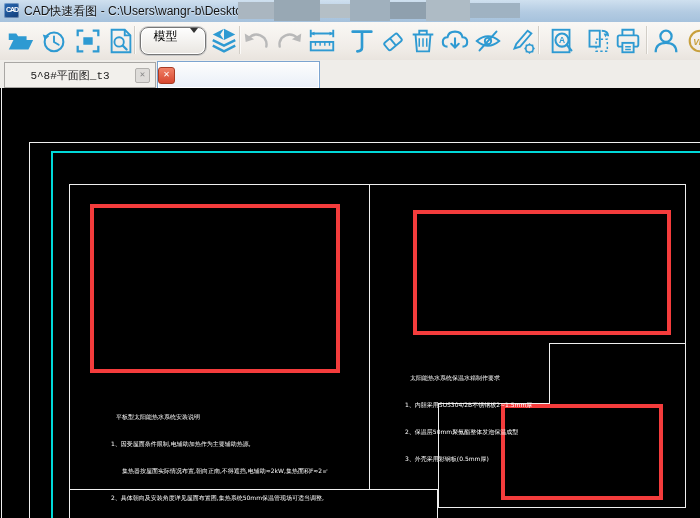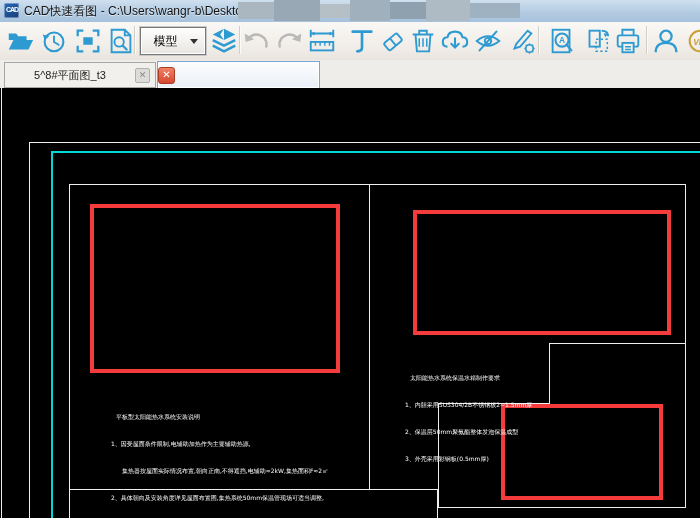--- a/index.html
+++ b/index.html
@@ -17,28 +17,28 @@
   .mosaic{position:absolute;}
 
   
   .toolbar{position:absolute;left:0;top:22px;width:700px;height:38px;
     background:linear-gradient(180deg,#faf8f5 0%,#f0ece7 70%,#e9e4de 100%);
     border-bottom:1px solid #d6d1c9;}
   .tbtn{position:absolute;top:3px;width:32px;height:32px;display:flex;align-items:center;justify-content:center;}
   .tbtn svg{width:30px;height:30px;}
   .tsep{position:absolute;top:4px;width:1px;height:28px;background:#d2cec7;box-shadow:1px 0 0 #fbfaf8;}
   .model-select{position:absolute;left:140px;top:5px;width:64px;height:26px;border:1px solid #777;
-    border-radius:0;background:linear-gradient(180deg,#fefefe,#e9e6e1);
-    box-shadow:inset 0 0 0 1px #fff, 0 0 0 1px #c9c9c9;display:flex;align-items:center;}
+    border-radius:8px;background:linear-gradient(180deg,#fefefe,#e9e6e1);
+    box-shadow:inset 0 0 0 1px #fff, 0 0 0 1px #c9c9c9;display:flex;align-items:flex-start;}
   .model-select .val{flex:1;text-align:center;font-size:12px;color:#000;}
   .model-select .caret{width:0;height:0;border-left:4px solid transparent;border-right:4px solid transparent;
     border-top:5px solid #333;margin-right:7px;}
 
   
-  .tabbar{position:absolute;left:0;top:60px;width:700px;height:28px;background:#efede9;}
+  .tabbar{position:absolute;left:0;top:60px;width:700px;height:28px;background:#efede9;font-family:Liberation Mono, monospace;}
   .tab{position:absolute;display:flex;align-items:center;}
   .tab-inactive{left:4px;top:2px;width:150px;height:24px;background:#f2f0ec;border:1px solid #a9a7a4;}
   .tab-inactive .lbl{flex:1;text-align:center;font-size:11px;color:#222;white-space:nowrap;overflow:hidden;}
   .tab-active{left:157px;top:1px;width:161px;height:26px;background:linear-gradient(180deg,#fdfdfd,#e9eff8);
     border:1px solid #7ca4d0;box-shadow:inset 0 0 0 1px #fff;}
   .tab-active .lbl{flex:1;text-align:left;padding-left:7px;font-size:12px;font-weight:bold;color:#0a0a0a;white-space:nowrap;overflow:hidden;}
   .tclose{display:flex;align-items:center;justify-content:center;flex:none;cursor:default;}
   .tclose-gray{width:13px;height:13px;margin-right:5px;background:#dedcd9;border:1px solid #b2b0ad;
     border-radius:2px;color:#8b8b8b;font-size:9px;line-height:1;}
   .tclose-red{width:15px;height:15px;margin-right:4px;background:linear-gradient(180deg,#f08167,#d74730);

